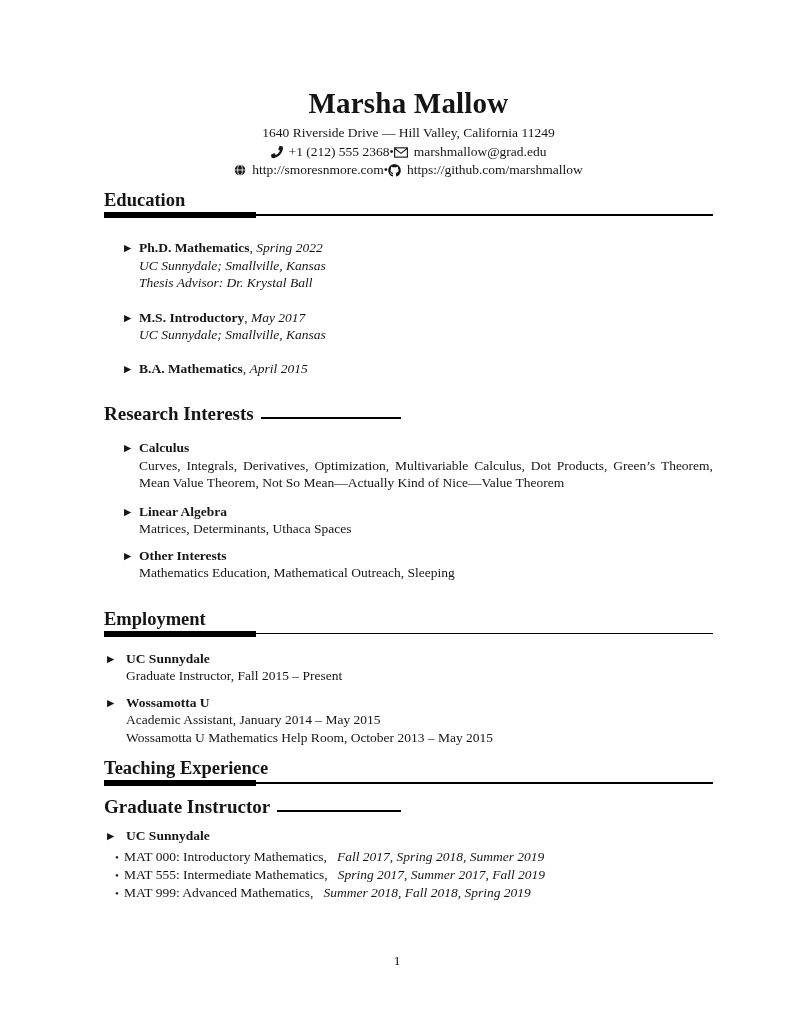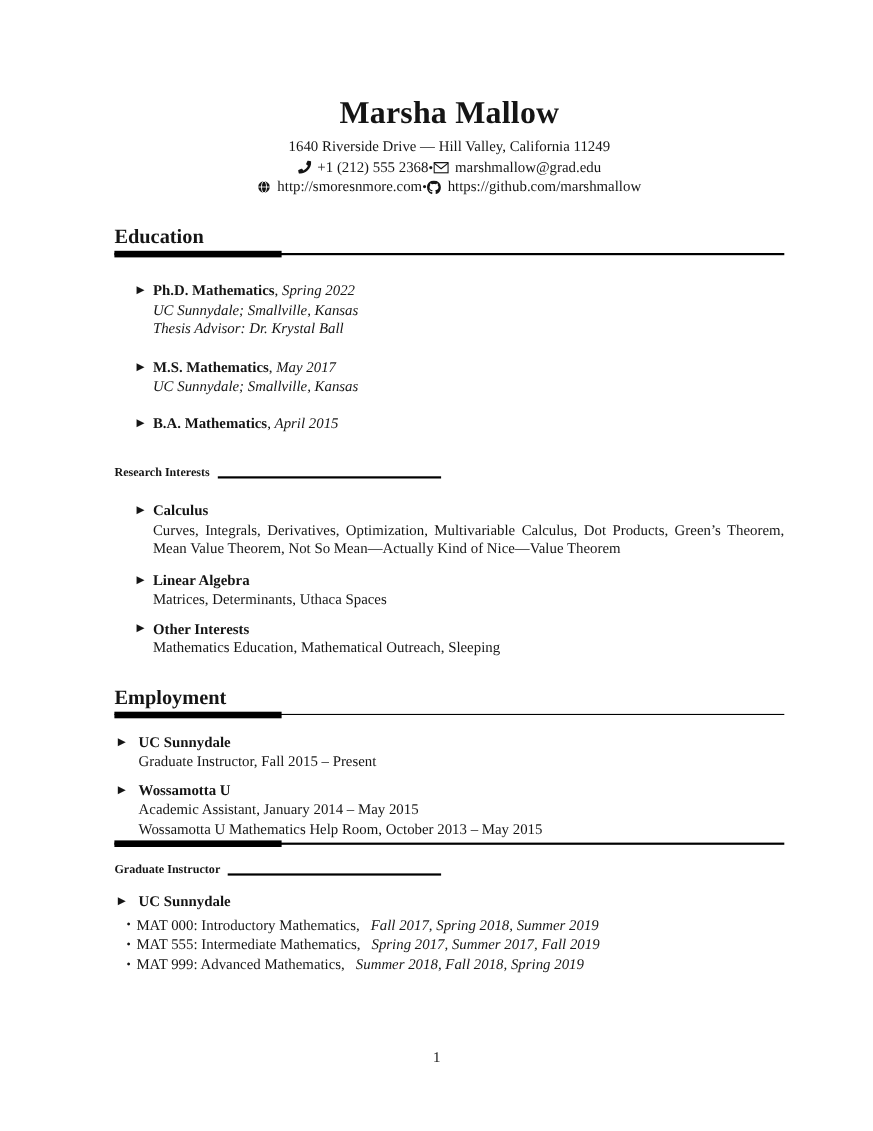--- a/index.html
+++ b/index.html
@@ -17,29 +17,29 @@
   .contact-row{display:flex;justify-content:center;align-items:center;line-height:16px;}
   .row1{margin-top:3px;}
   .row2{margin-top:2px;}
   .citem{display:flex;align-items:center;gap:6px;}
   .cicon{display:inline-block;flex:none;}
   .cicon svg{display:block;}
   .csep{font-size:12px;}
 
   
   .sec-head{font-size:18.5px;font-weight:bold;line-height:20px;}
-  .mt-edu{margin-top:28px;}
+  .mt-edu{margin-top:12px;}
   .mt-emp{margin-top:27px;}
   .mt-tea{margin-top:12px;}
   .sec-rule{position:relative;height:6px;margin-top:2px;}
   .sec-rule .thin{position:absolute;top:2px;left:0;right:0;height:1.6px;background:#000;}
   .sec-rule .thick{position:absolute;top:0;left:0;width:152px;height:6px;background:#000;}
 
   
-  .subsec{display:flex;width:297px;font-size:11px;font-weight:bold;line-height:16px;}
+  .subsec{display:flex;width:297px;font-size:19px;font-weight:bold;line-height:16px;}
   .subsec .sline{flex:1;height:2px;background:#000;align-self:flex-end;margin-left:7px;margin-bottom:3px;}
 
   
   .entry{display:flex;}
   .tri{flex:none;font-size:9.5px;line-height:17.5px;padding-top:1px;}
   .tri-edu{width:15px;}
   .tri-emp{width:19px;}
   .edu{margin-left:20px;}
   .emp{margin-left:3px;}
   .etext{flex:1;}
@@ -130,21 +130,21 @@
       <div class="etext">
         <div><span class="b">Ph.D. Mathematics</span><span class="cs">,</span> <span class="i">Spring 2022</span></div>
         <div class="i">UC Sunnydale; Smallville, Kansas</div>
         <div class="i">Thesis Advisor: Dr. Krystal Ball</div>
       </div>
     </div>
 
     <div class="entry edu edu2">
       <span class="tri tri-edu">▶</span>
       <div class="etext">
-        <div><span class="b">M.S. Mathematics</span><span class="cs">,</span> <span class="i">May 2017</span></div>
+        <div><span class="b">M.S. Introductory</span><span class="cs">,</span> <span class="i">May 2017</span></div>
         <div class="i">UC Sunnydale; Smallville, Kansas</div>
       </div>
     </div>
 
     <div class="entry edu edu3">
       <span class="tri tri-edu">▶</span>
       <div class="etext">
         <div><span class="b">B.A. Mathematics</span><span class="cs">,</span> <span class="i">April 2015</span></div>
       </div>
     </div>
@@ -194,20 +194,21 @@
 
     <div class="entry emp emp2">
       <span class="tri tri-emp">▶</span>
       <div class="etext">
         <div class="b">Wossamotta U</div>
         <div>Academic Assistant, January 2014 – May 2015</div>
         <div>Wossamotta U Mathematics Help Room, October 2013 – May 2015</div>
       </div>
     </div>
 
+    <div class="sec-head mt-tea">Teaching Experience</div>
     <div class="sec-rule">
         <div class="thin"></div>
         <div class="thick"></div>
       </div>
 
     <div class="subsec gi-sub">
       <span>Graduate Instructor</span>
       <span class="sline"></span>
     </div>
 

